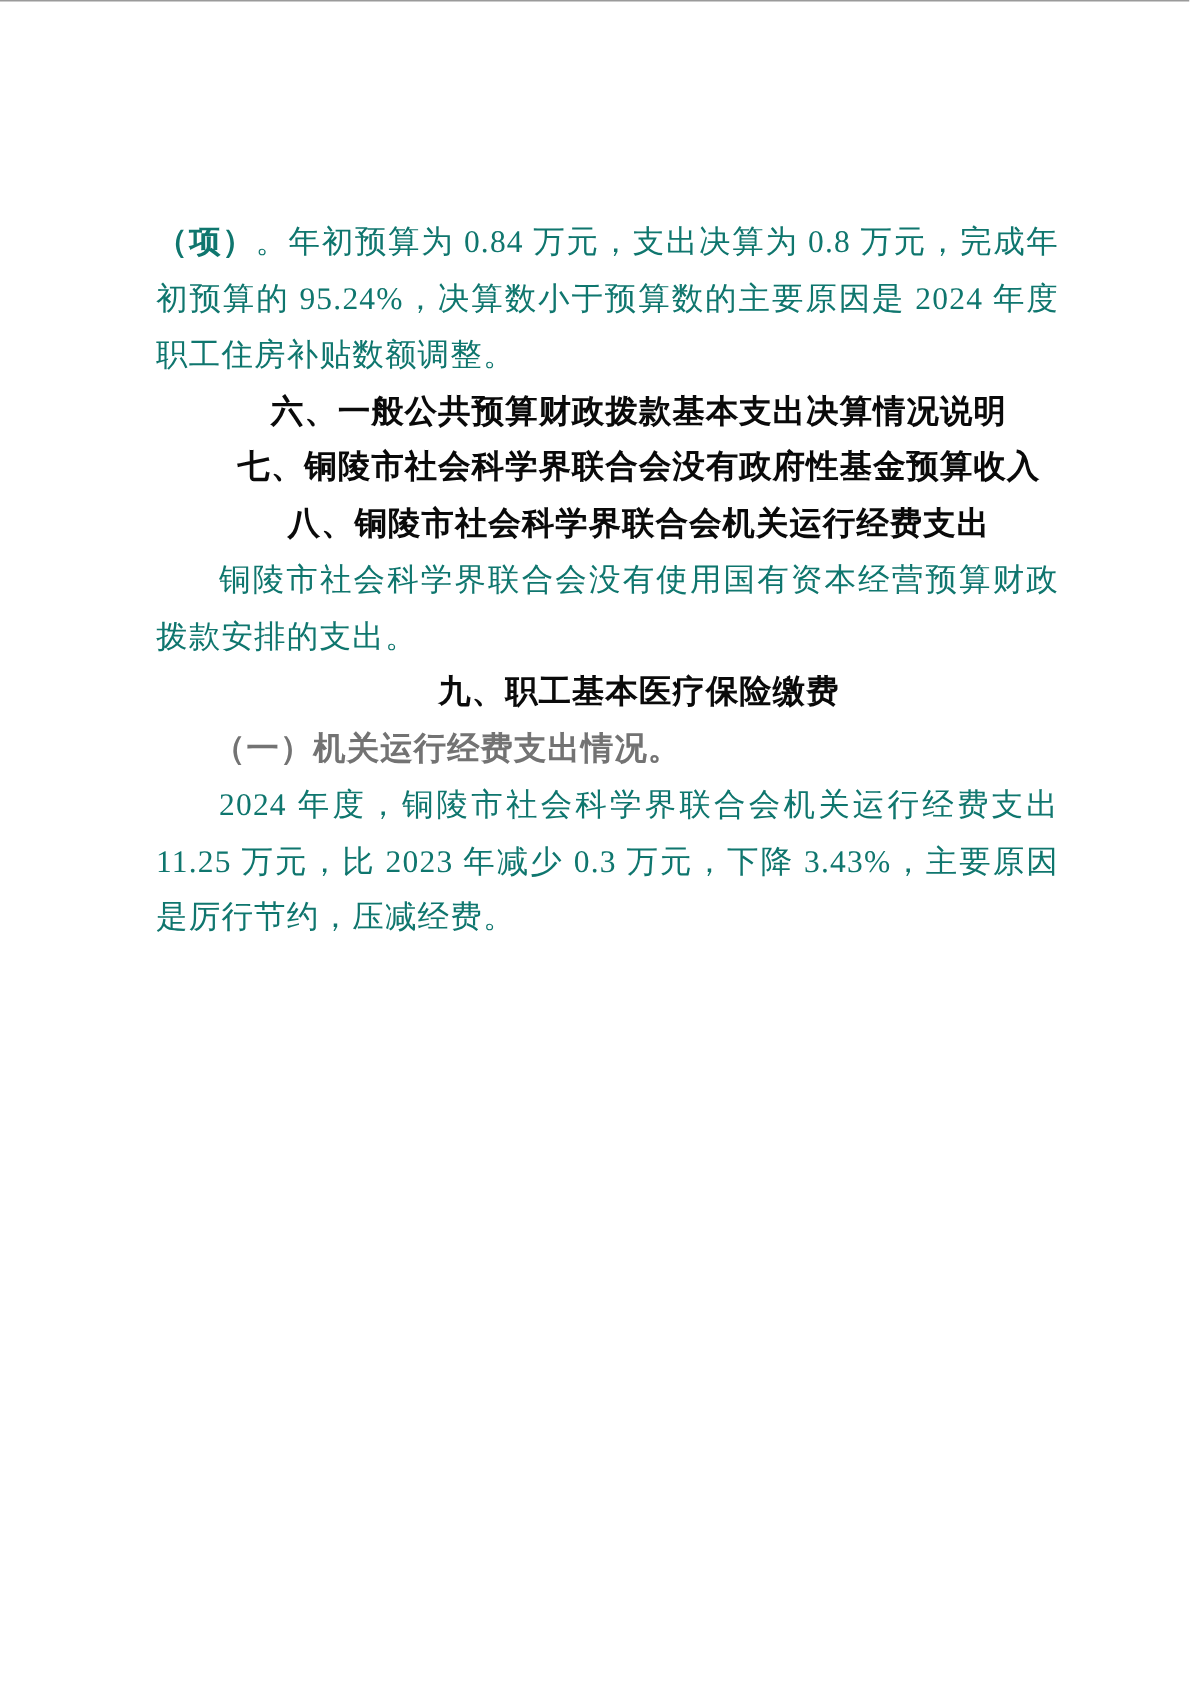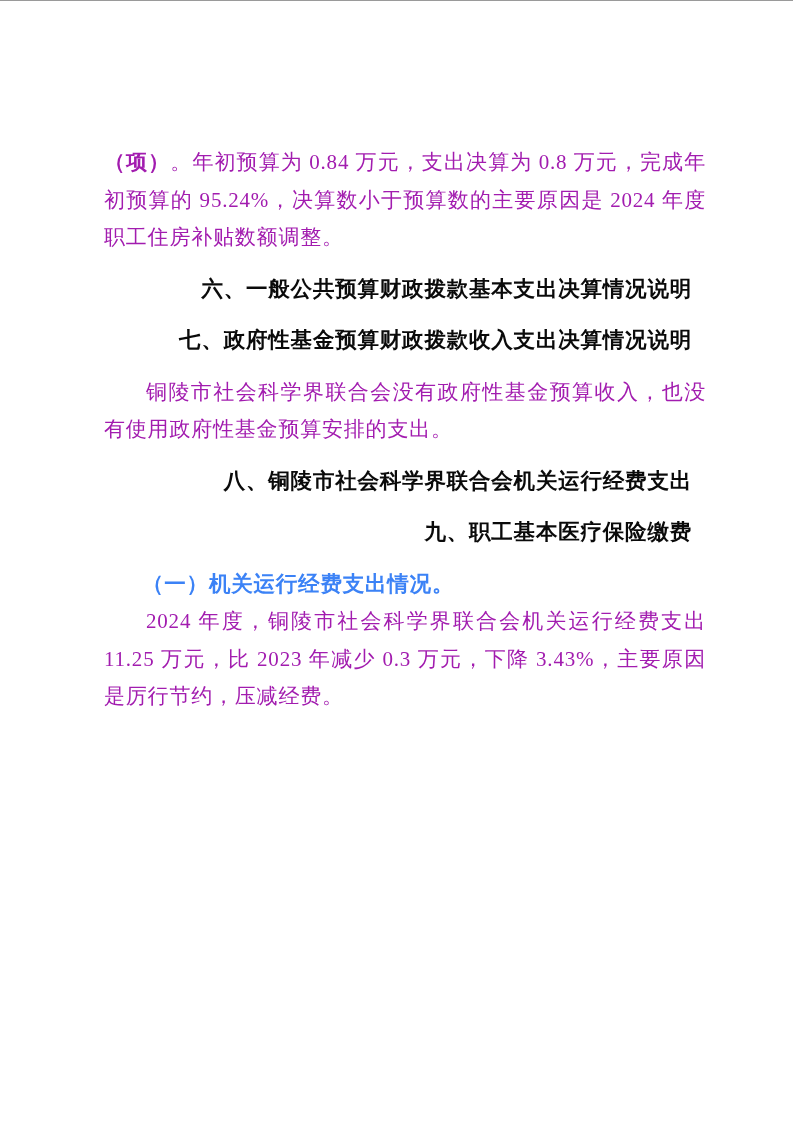--- a/index.html
+++ b/index.html
@@ -22,72 +22,72 @@
     top: 142px;
     width: 602px;
   }
   .para {
     margin: 0;
     font-family: "Liberation Serif", "DejaVu Serif", serif;
     font-size: 21px;
     line-height: 37.5px;
     letter-spacing: 0.8px;
     text-align: justify;
-    color: #a21caf;
+    color: #0f766e;
   }
   .para.indent {
     text-indent: 42px;
   }
   .para.noindent {
     text-indent: 0;
   }
   .bold-lead {
     font-weight: bold;
     font-family: "Liberation Sans", "DejaVu Sans", sans-serif;
   }
   .heading {
-    margin: 14px;
+    margin: 0;
     font-family: "Liberation Sans", "DejaVu Sans", sans-serif;
     font-weight: bold;
     font-size: 21.5px;
     line-height: 37.5px;
     letter-spacing: 0.8px;
     text-indent: 42px;
-    text-align: right;
+    text-align: center;
     color: #0a0a0a;
   }
   .subheading {
     margin: 0;
     font-family: "Liberation Serif", "DejaVu Serif", serif;
     font-weight: bold;
     font-size: 21.5px;
     line-height: 37.5px;
     letter-spacing: 0.8px;
     text-indent: 38px;
     text-align: left;
-    color: #3b82f6;
+    color: #737373;
   }
 </style>
 </head>
 <body>
 
 <div class="page">
   <div class="content">
 
     <p class="para noindent"><span class="bold-lead">（项）</span><span>。年初预算为 0.84 万元，支出决算为 0.8 万元，完成年初预算的 95.24%，决算数小于预算数的主要原因是 2024 年度职工住房补贴数额调整。</span></p>
 
     <p class="heading">六、一般公共预算财政拨款基本支出决算情况说明</p>
 
 
-    <p class="heading">七、政府性基金预算财政拨款收入支出决算情况说明</p>
+    <p class="heading">七、铜陵市社会科学界联合会没有政府性基金预算收入</p>
 
-    <p class="para indent">铜陵市社会科学界联合会没有政府性基金预算收入，也没有使用政府性基金预算安排的支出。</p>
 
     <p class="heading">八、铜陵市社会科学界联合会机关运行经费支出</p>
 
+    <p class="para indent">铜陵市社会科学界联合会没有使用国有资本经营预算财政拨款安排的支出。</p>
 
     <p class="heading">九、职工基本医疗保险缴费</p>
 
     <p class="subheading">（一）机关运行经费支出情况。</p>
 
     <p class="para indent">2024 年度，铜陵市社会科学界联合会机关运行经费支出 11.25 万元，比 2023 年减少 0.3 万元，下降 3.43%，主要原因是厉行节约，压减经费。</p>
 
   </div>
 </div>
 

